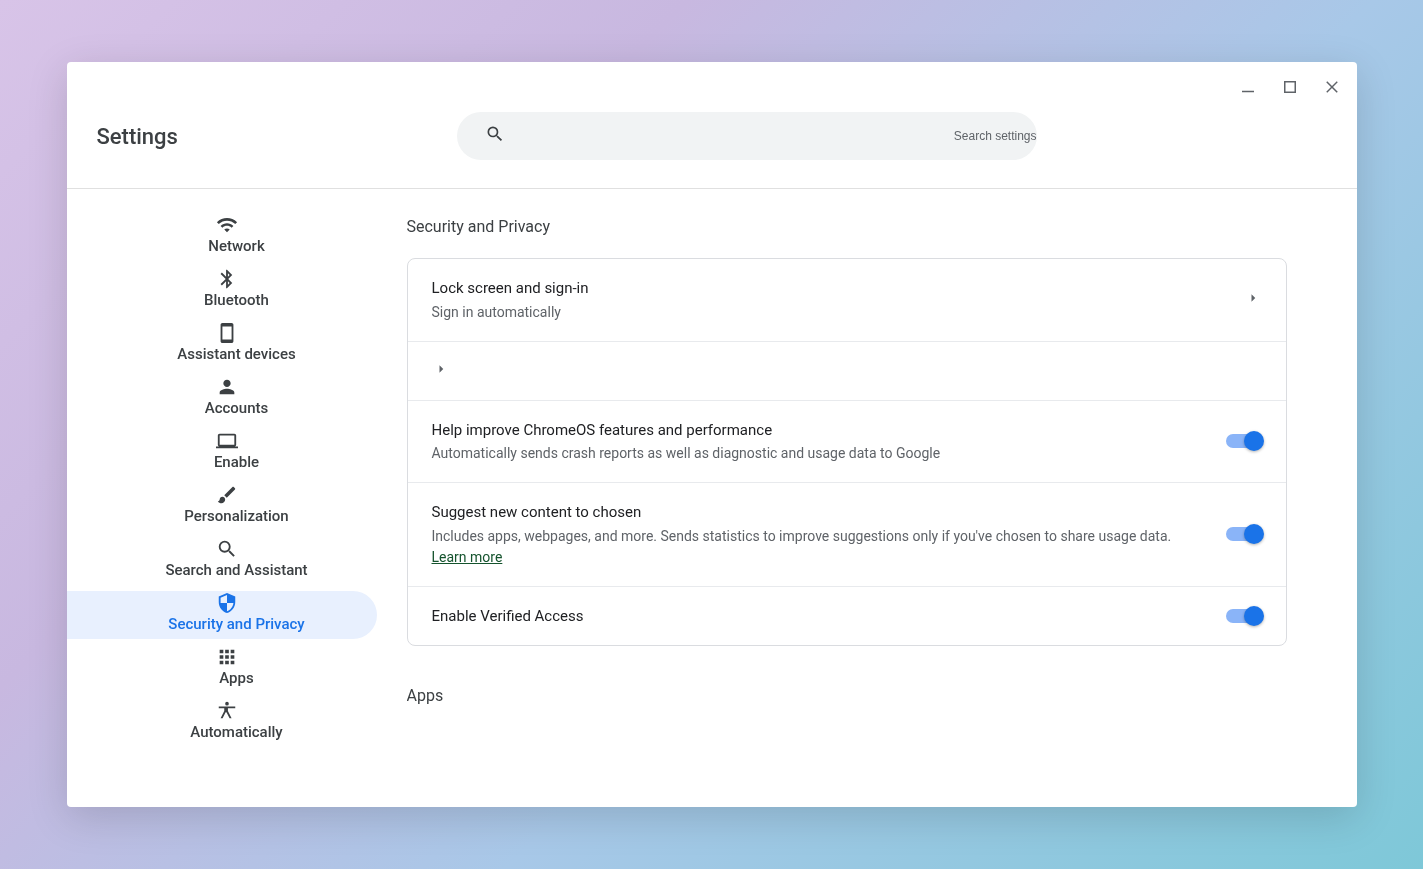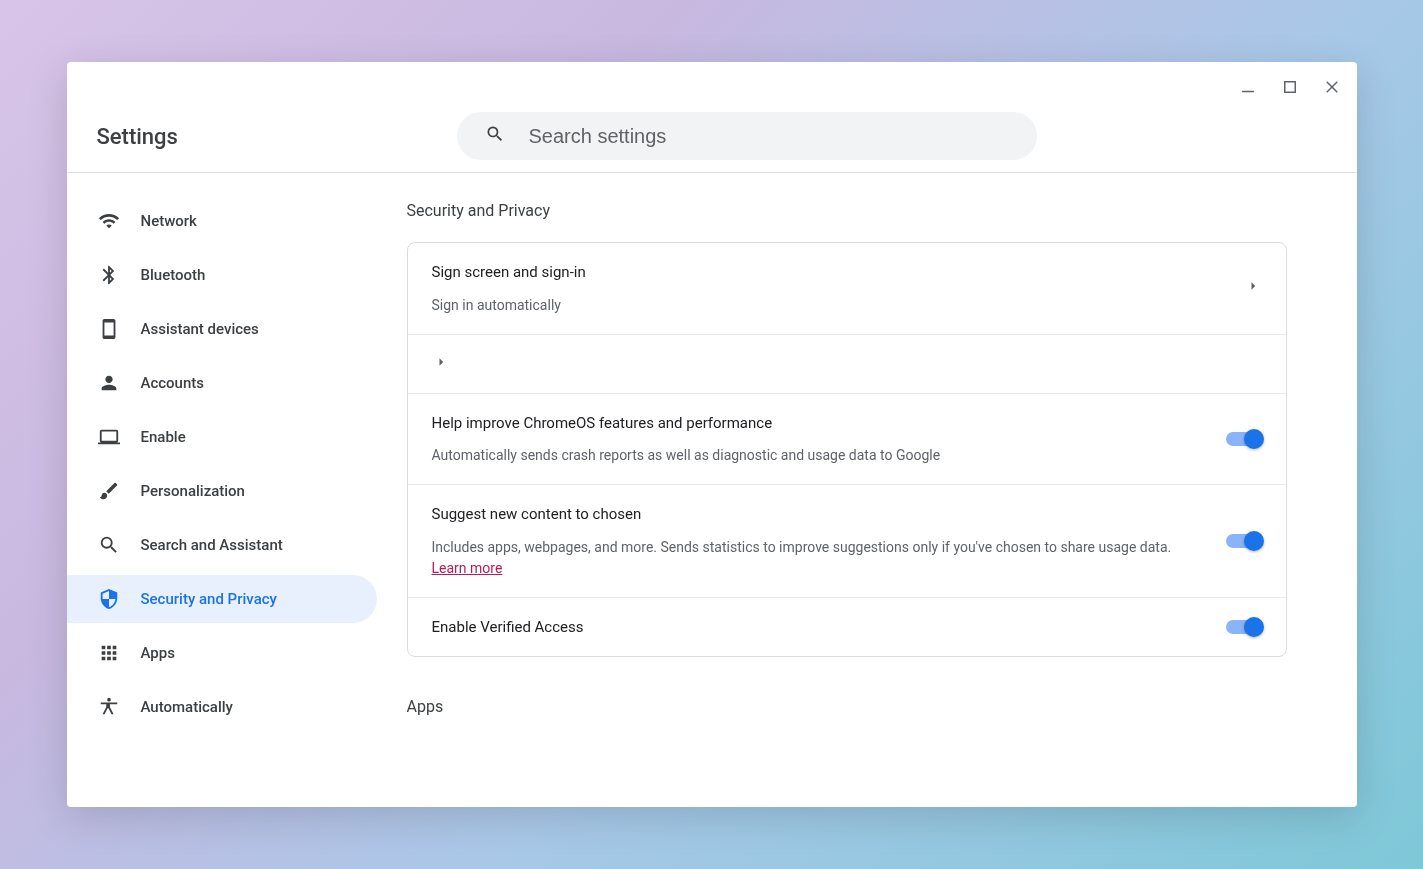--- a/index.html
+++ b/index.html
@@ -33,43 +33,44 @@
     .win-btn {
       width: 18px; height: 18px;
       display: flex; align-items: center; justify-content: center;
       cursor: pointer;
       color: #5f6368;
     }
     .win-btn svg { width: 18px; height: 18px; }
     .header {
       display: flex;
       align-items: center;
-      padding: 0 30px 12px 30px;
+      padding: 0 30px 28px 30px;
       border-bottom: 1px solid #e0e0e0;
     }
     .header-title {
       font-size: 22px;
       font-weight: 500;
       color: #3c4043;
       flex: 0 0 360px;
     }
     .search-wrap {
       flex: 0 0 580px;
       position: relative;
     }
     .search-box {
       width: 100%;
       height: 48px;
       border-radius: 24px;
       background: #f1f3f4;
       border: none;
       padding-left: 72px;
-      font-size: 20px;
+      font-size: 12px;
       color: #3c4043;
       outline: none;
+      text-align: right;
     }
     .search-box::placeholder { color: #5f6368; }
     .search-icon {
       position: absolute;
       left: 28px; top: 50%;
       transform: translateY(-50%);
       color: #3c4043;
     }
     .body {
       flex: 1;
@@ -84,20 +85,21 @@
     }
     .sidebar-item {
       display: flex;
       align-items: center;
       height: 48px;
       padding-left: 30px;
       border-radius: 0 24px 24px 0;
       cursor: pointer;
       margin: 6px 0;
       margin-right: 30px;
+      flex-direction: column;
     }
     .sidebar-item .icon {
       width: 24px; height: 24px;
       display: flex; align-items: center; justify-content: center;
       color: #3c4043;
       margin-right: 20px;
       flex-shrink: 0;
     }
     .sidebar-item .label {
       font-size: 15px;
@@ -139,25 +141,25 @@
     .row:last-child { border-bottom: none; }
     .row-text { flex: 1; padding-right: 20px; }
     .row-title {
       font-size: 15px;
       color: #202124;
       line-height: 1.5;
     }
     .row-desc {
       font-size: 14px;
       color: #5f6368;
-      margin-top: 11px;
+      margin-top: 2px;
       line-height: 1.5;
     }
     .row-desc a {
-      color: #be185d;
+      color: #14532d;
       text-decoration: underline;
     }
     .chev {
       color: #5f6368;
       width: 18px; height: 18px;
     }
     .toggle {
       width: 36px; height: 14px;
       border-radius: 7px;
       position: relative;
@@ -292,21 +294,21 @@
           </span>
           <span class="label">Automatically</span>
         </div>
       </div>
 
     <div class="content">
       <div class="section-title">Security and Privacy</div>
       <div class="card" id="card">
           <div class="row">
             <div class="row-text">
-              <div class="row-title">Sign screen and sign-in</div>
+              <div class="row-title">Lock screen and sign-in</div>
               <div class="row-desc"><span>Sign in automatically</span></div>
             </div>
             <span><svg class="chev" viewBox="0 0 24 24">
                 <path fill="currentColor" d="M10 17l5-5-5-5v10z"></path>
               </svg></span>
           </div>
           <div class="row">
             <span><svg class="chev" viewBox="0 0 24 24">
                 <path fill="currentColor" d="M10 17l5-5-5-5v10z"></path>
               </svg></span>

